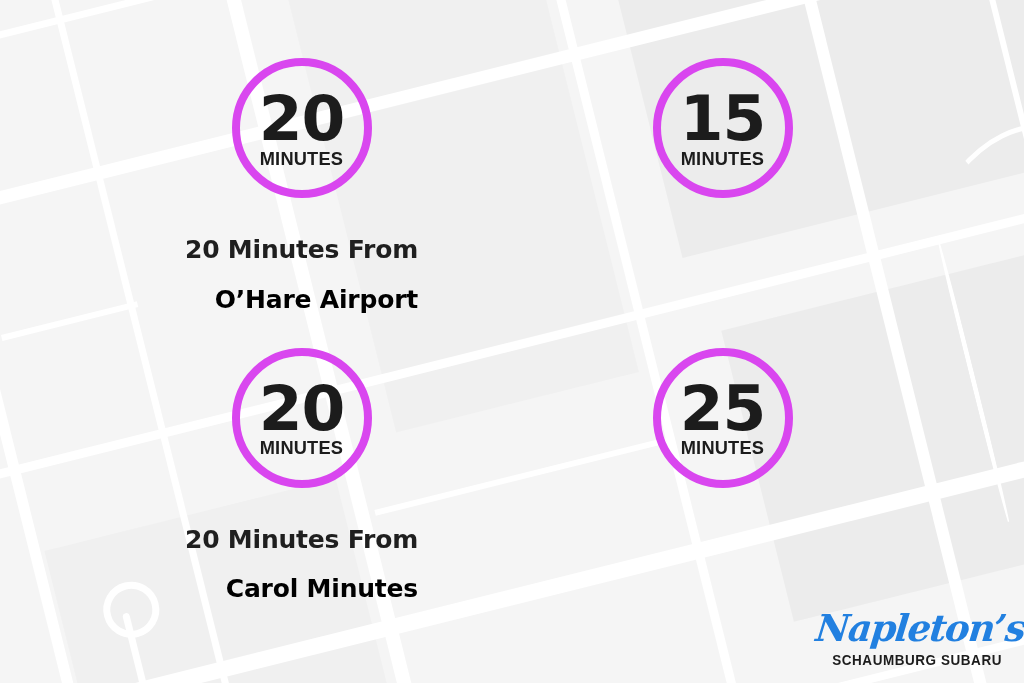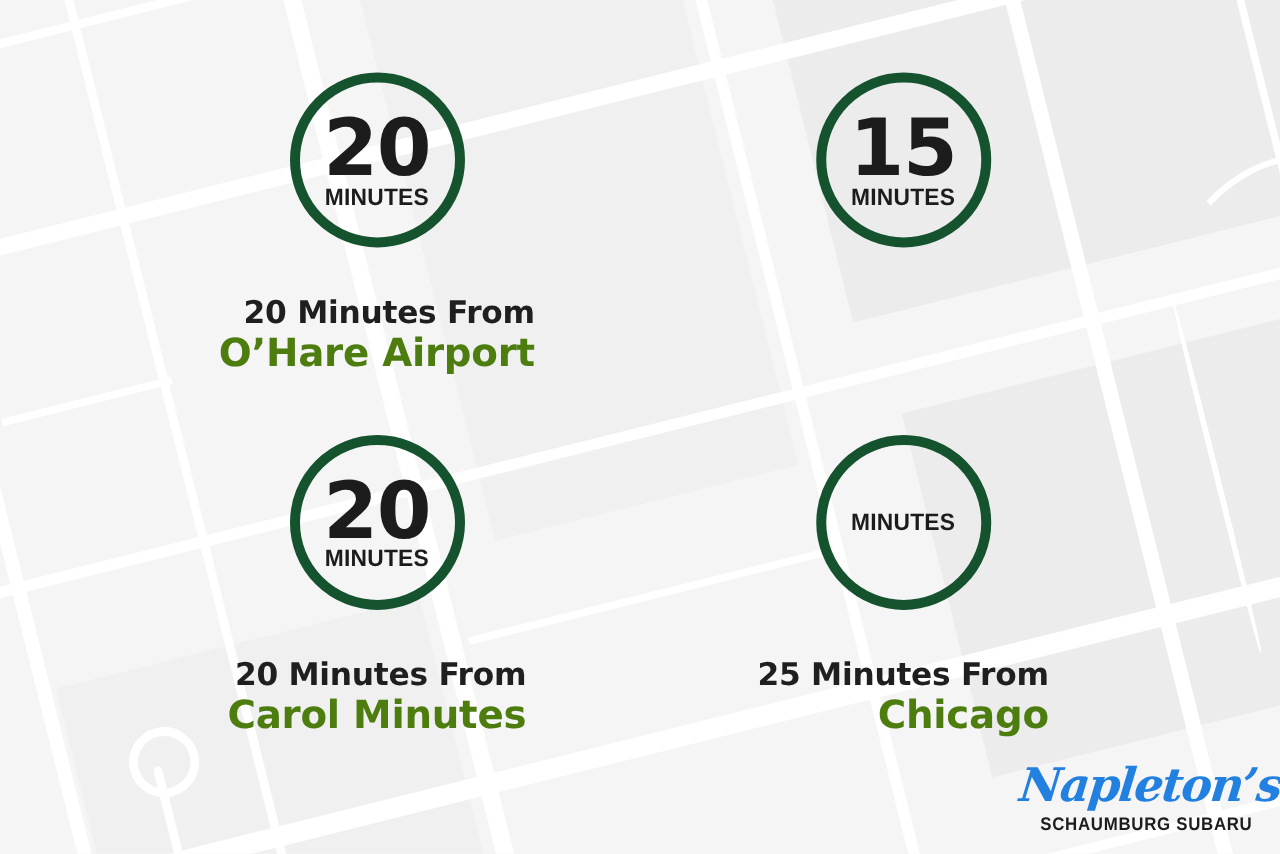--- a/index.html
+++ b/index.html
@@ -73,21 +73,21 @@
     flex-direction: column;
     align-items: center;
     justify-content: flex-start;
   }
 
   .badge {
     position: relative;
     width: 140px;
     height: 140px;
     border-radius: 50%;
-    border: 8px solid #14532d;
+    border: 8px solid #d946ef;
     box-sizing: border-box;
     display: flex;
     flex-direction: column;
     align-items: center;
     justify-content: center;
     background: transparent;
   }
   .badge-number {
     font-family: "DejaVu Sans", sans-serif;
     font-weight: bold;
@@ -118,25 +118,25 @@
     font-weight: bold;
     font-size: 25px;
     line-height: 1.18;
     color: #1f1f1f;
     letter-spacing: -0.2px;
   }
   .caption-line2 {
     display: block;
     font-family: "DejaVu Sans", sans-serif;
     font-weight: bold;
-    font-size: 31px;
+    font-size: 25px;
     line-height: 1.18;
-    color: #4d7c0f;
+    color: #000000;
     letter-spacing: -0.2px;
-    margin-top: 0;
+    margin-top: 20px;
   }
 
   
   #logo {
     position: absolute;
     right: 22px;
     bottom: 16px;
     width: 186px;
     text-align: right;
   }
@@ -224,25 +224,22 @@
         <span class="badge-unit">MINUTES</span>
       </div>
       <div class="caption">
         <span class="caption-line1">20 Minutes From</span>
         <span class="caption-line2">Carol Minutes</span>
       </div>
     </div>
 
     <div class="tile">
       <div class="badge">
-        <span class="badge-unit">MINUTES</span>
-      </div>
-      <div class="caption">
-        <span class="caption-line1">25 Minutes From</span>
-        <span class="caption-line2">Chicago</span>
+        <span class="badge-number">25</span>
+        <span class="badge-unit">MINUTES</span>
       </div>
     </div>
 
   </div>
 
   <div id="logo">
     <span id="logo-script">Napleton’s</span>
     <span id="logo-sub">SCHAUMBURG SUBARU</span>
   </div>
 

